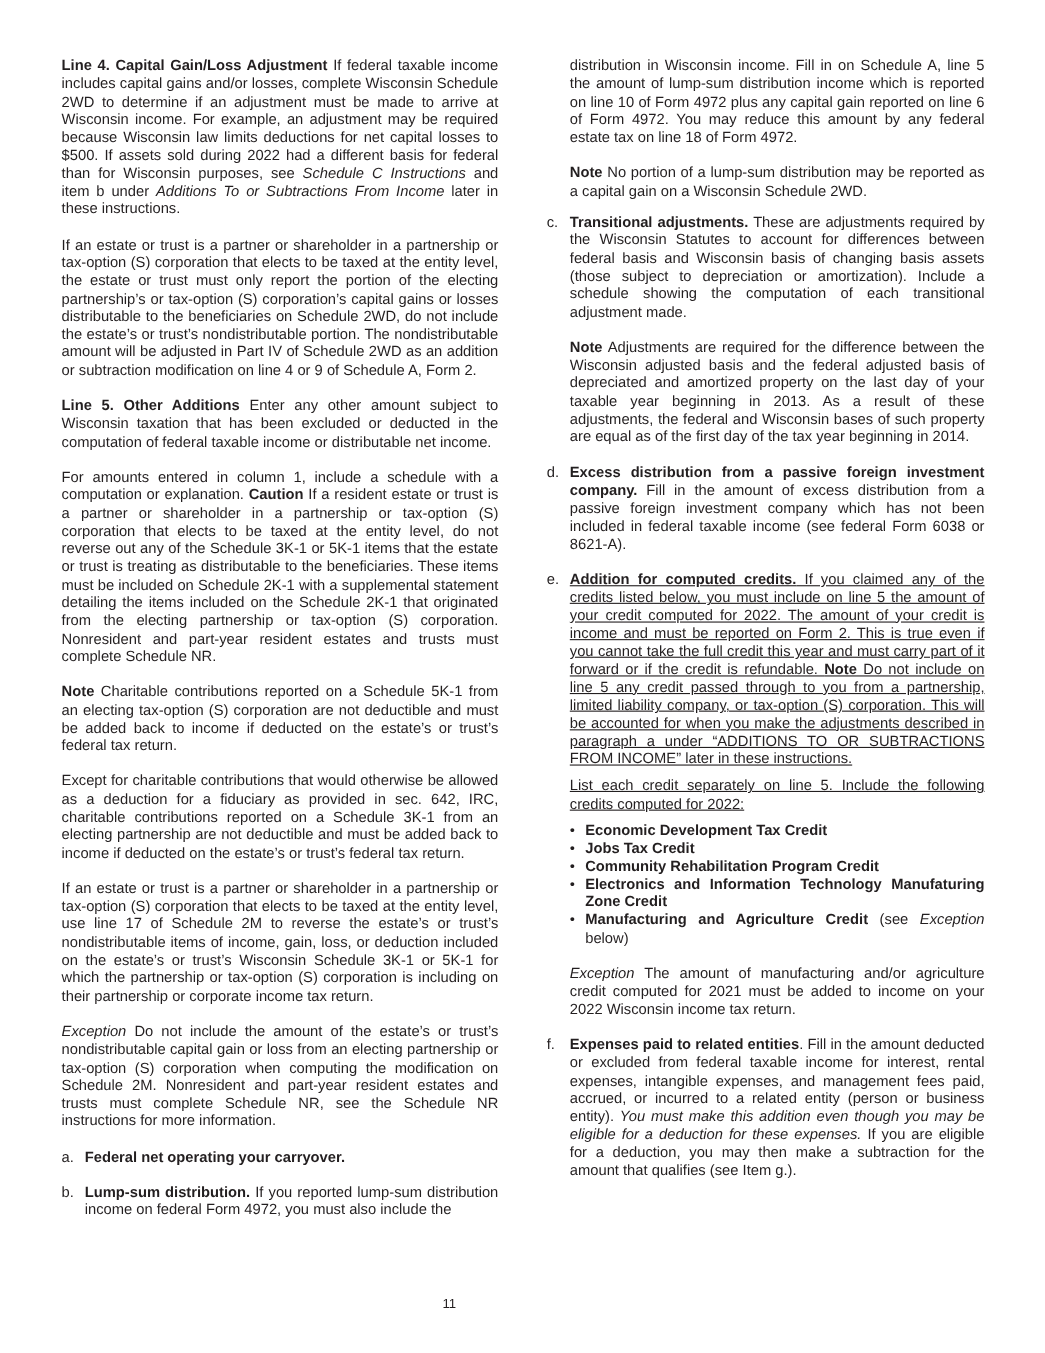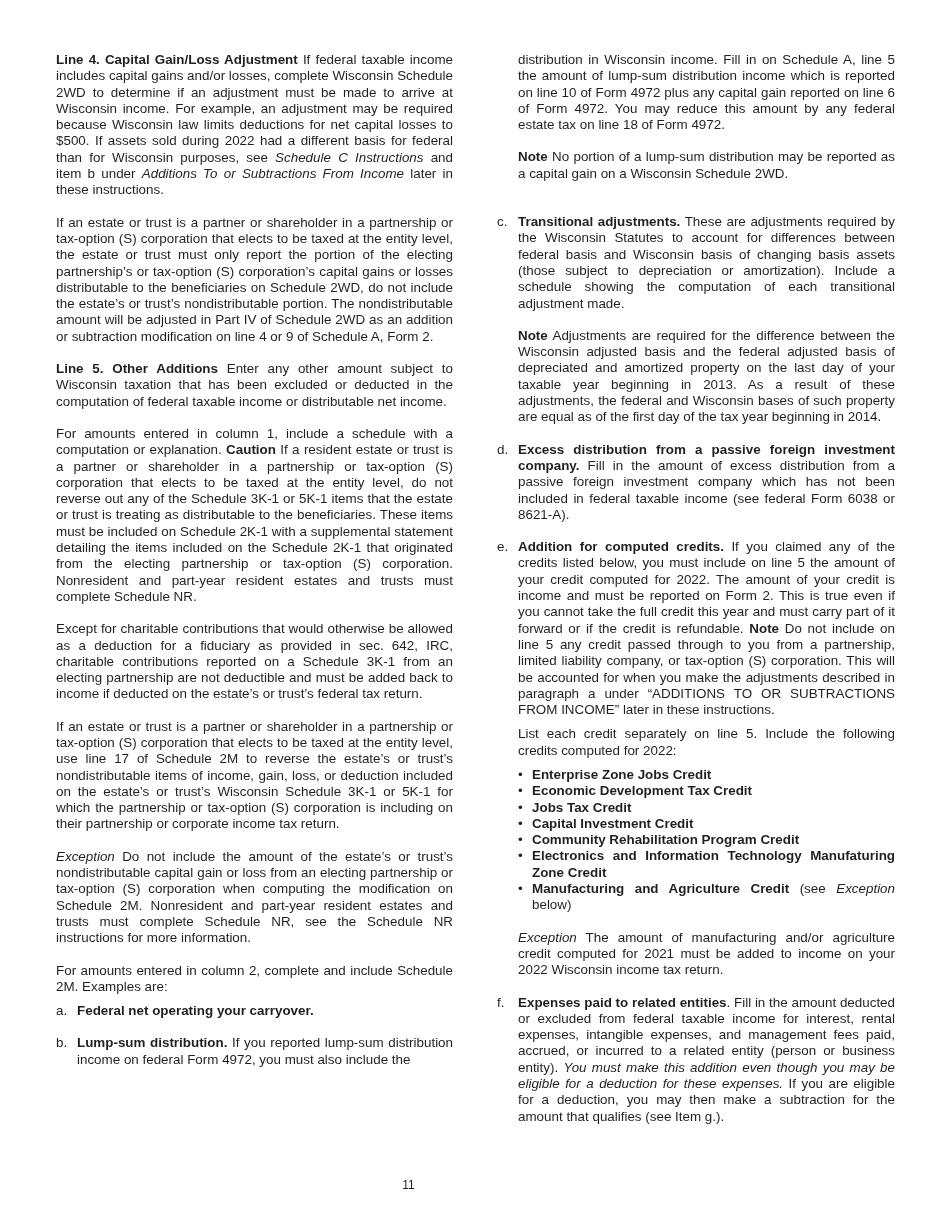--- a/index.html
+++ b/index.html
@@ -13,85 +13,83 @@
   .col { position: absolute; top: 52px; }
   .col-left { left: 56px; width: 397px; }
   .col-right { left: 497px; width: 398px; }
   p { margin: 0 0 16px 0; text-align: justify; }
   b { font-weight: bold; }
   i { }
   .item { position: relative; padding-left: 21px; margin-bottom: 16px; text-align: justify; }
   .item .marker { position: absolute; left: 0; top: 0; font-weight: normal; }
   .item p { margin: 0 0 16px 0; }
   .item p:last-child { margin-bottom: 0; }
-  .tight { margin-bottom: 8px !important; }
+  .tight { margin-bottom: 8px !important; text-decoration: underline; }
   ul.credits { list-style: none; margin: 0 0 16px 0; padding: 0; }
   ul.credits li { position: relative; padding-left: 14px; font-weight: bold; line-height: 16.3px; }
   ul.credits li::before { content: "•"; position: absolute; left: 0; font-weight: normal; }
   ul.credits li .normal { font-weight: normal; }
   .page-number { position: absolute; top: 1177px; left: 0; width: 817px; text-align: center; font-size: 12px; }
 </style>
 </head>
 <body>
 
 <div class="col col-left">
   <p><b>Line 4. Capital Gain/Loss Adjustment</b><span> If federal taxable income includes capital gains and/or losses, complete Wisconsin Schedule 2WD to determine if an adjustment must be made to arrive at Wisconsin income. For example, an adjustment may be required because Wisconsin law limits deductions for net capital losses to $500. If assets sold during 2022 had a different basis for federal than for Wisconsin purposes, see </span><i>Schedule C Instructions</i><span> and item b under </span><i>Additions To or Subtractions From Income</i><span> later in these instructions.</span></p>
 
   <p>If an estate or trust is a partner or shareholder in a partnership or tax-option (S) corporation that elects to be taxed at the entity level, the estate or trust must only report the portion of the electing partnership’s or tax-option (S) corporation’s capital gains or losses distributable to the beneficiaries on Schedule 2WD, do not include the estate’s or trust’s nondistributable portion. The nondistributable amount will be adjusted in Part IV of Schedule 2WD as an addition or subtraction modification on line 4 or 9 of Schedule A, Form 2.</p>
 
   <p><b>Line 5. Other Additions</b><span>  Enter any other amount subject to Wisconsin taxation that has been excluded or deducted in the computation of federal taxable income or distributable net income.</span></p>
 
   <p><span>For amounts entered in column 1, include a schedule with a computation or explanation. </span><b>Caution</b><span> If a resident estate or trust is a partner or shareholder in a partnership or tax-option (S) corporation that elects to be taxed at the entity level, do not reverse out any of the Schedule 3K-1 or  5K-1 items that the estate or trust is treating as distributable to the beneficiaries. These items must be included on Schedule 2K-1 with a supplemental statement detailing the items included on the Schedule 2K-1 that originated from the electing partnership or tax-option (S) corporation. Nonresident and part-year resident estates and trusts must complete Schedule NR.</span></p>
 
+  <p><b>Note</b><span>  Charitable contributions reported on a Schedule 5K-1 from an electing tax-option (S) corporation are not deductible and must be added back to income if deducted on the estate’s or trust’s federal tax return.</span></p>
 
   <p>Except for charitable contributions that would otherwise be allowed as a deduction for a fiduciary as provided in sec. 642, IRC, charitable contributions reported on a Schedule 3K-1 from an electing partnership are not deductible and must be added back to income if deducted on the estate’s or trust’s federal tax return.</p>
 
   <p>If an estate or trust is a partner or shareholder in a partnership or tax-option (S) corporation that elects to be taxed at the entity level, use line 17 of Schedule 2M to reverse the estate’s or trust’s nondistributable items of income, gain, loss, or deduction included on the estate’s or trust’s Wisconsin Schedule 3K-1 or 5K-1 for which the partnership or tax-option (S) corporation is including on their partnership or corporate income tax return.</p>
 
   <p><i>Exception</i><span> Do not include the amount of the estate’s or trust’s nondistributable capital gain or loss from an electing partnership or tax-option (S) corporation when computing the modification on Schedule 2M. Nonresident and part-year resident estates and trusts must complete Schedule NR, see the Schedule NR instructions for more information.</span></p>
 
-  <p class="tight">For amounts entered in column 2, complete and include Schedule 2M. Examples are:</p>
 
   <div class="item">
     <span class="marker">a.</span>
     <b>Federal net operating your carryover.</b>
   </div>
 
   <div class="item">
     <span class="marker">b.</span>
     <b>Lump-sum distribution.</b><span> If you reported lump-sum distribution income on federal Form 4972, you must also include the</span>
   </div>
 </div>
 
 <div class="col col-right">
-  <div class="item" style="margin-bottom:32px">
+  <div class="item" style="margin-bottom:12px">
     <p>distribution in Wisconsin income. Fill in on Schedule A, line 5 the amount of lump-sum distribution income which is reported on line 10 of Form 4972 plus any capital gain reported on line 6 of Form 4972. You may reduce this amount by any federal estate tax on line 18 of Form 4972.</p>
     <p><b>Note</b><span> No portion of a lump-sum distribution may be reported as a capital gain on a Wisconsin Schedule 2WD.</span></p>
   </div>
 
   <div class="item">
     <span class="marker">c.</span>
     <p><b>Transitional adjustments.</b><span> These are adjustments required by the Wisconsin Statutes to account for differences between federal basis and Wisconsin basis of changing basis assets (those subject to depreciation or amortization). Include a schedule showing the computation of each transitional adjustment made.</span></p>
     <p><b>Note</b><span>  Adjustments are required for the difference between the Wisconsin adjusted basis and the federal adjusted basis of depreciated and amortized property on the last day of your taxable year beginning in 2013. As a result of these adjustments, the federal and Wisconsin bases of such property are equal as of the first day of the tax year beginning in 2014.</span></p>
   </div>
 
   <div class="item">
     <span class="marker">d.</span>
     <b>Excess distribution from a passive foreign investment company.</b><span> Fill in the amount of excess distribution from a passive foreign investment company which has not been included in federal taxable income (see federal Form 6038 or 8621-A).</span>
   </div>
 
   <div class="item">
     <span class="marker">e.</span>
     <p class="tight"><b>Addition for computed credits.</b><span> If you claimed any of the credits listed below, you must include on line 5 the amount of your credit computed for 2022. The amount of your credit is income and must be reported on Form 2. This is true even if you cannot take the full credit this year and must carry part of it forward or if the credit is refundable. </span><b>Note</b><span>  Do not include on line 5 any credit passed through to you from a partnership, limited liability company, or tax-option (S) corporation. This will be accounted for when you make the adjustments described in paragraph a under “ADDITIONS TO OR SUBTRACTIONS FROM INCOME” later in these instructions.</span></p>
     <p class="tight">List each credit separately on line 5. Include the following credits computed for 2022:</p>
     <ul class="credits">
-      <li>Enterprise Zone Jobs Credit</li>
       <li>Economic Development Tax Credit</li>
       <li>Jobs Tax Credit</li>
-      <li>Capital Investment Credit</li>
       <li>Community Rehabilitation Program Credit</li>
       <li><span>Electronics and Information Technology Manufaturing Zone Credit</span></li>
       <li><span>Manufacturing and Agriculture Credit</span><span class="normal"> (see </span><i class="normal">Exception</i><span class="normal"> below)</span></li>
     </ul>
     <p><i>Exception</i><span>  The amount of manufacturing and/or agriculture credit computed for 2021 must be added to income on your 2022 Wisconsin income tax return.</span></p>
   </div>
 
   <div class="item">
     <span class="marker">f.</span>
     <b>Expenses paid to related entities</b><span>. Fill in the amount deducted or excluded from federal taxable income for interest, rental expenses, intangible expenses, and management fees paid, accrued, or incurred to a related entity (person or business entity). </span><i>You must make this addition even though you may be eligible for a deduction for these expenses.</i><span> If you are eligible for a deduction, you may then make a subtraction for the amount that qualifies (see Item g.).</span>

